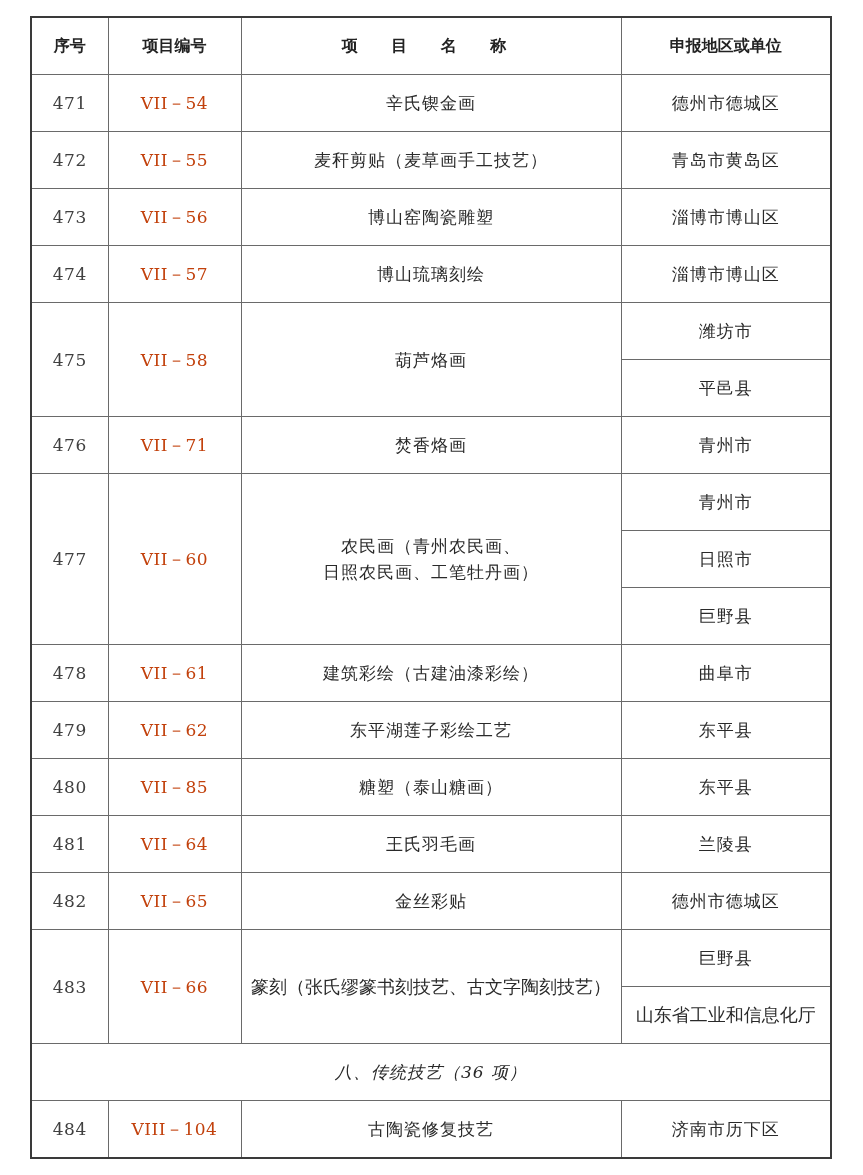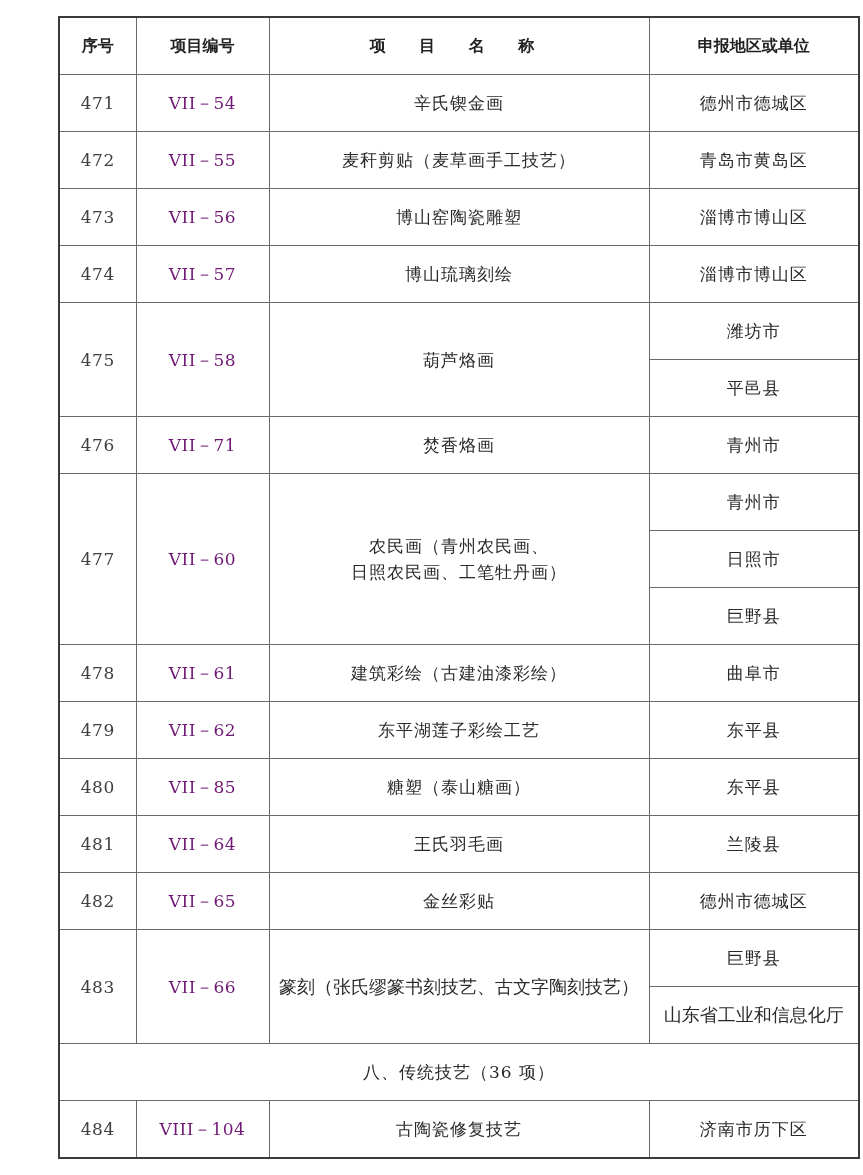--- a/index.html
+++ b/index.html
@@ -1,33 +1,32 @@
 <!DOCTYPE html>
 <html><head>
 <meta charset="utf-8">
 <style>
   html, body { margin: 0; padding: 0; background: #ffffff; }
   body { width: 863px; height: 1175px; position: relative; overflow: hidden; font-family: "DejaVu Serif", "Liberation Serif", serif; color: #2a2a2a; }
   table.list {
     position: absolute; left: 30px; top: 16px;
     width: 800px; border-collapse: collapse; table-layout: fixed;
     border: 2px solid #3a3a3a;
-    margin-left: 28px;
   }
   table.list td, table.list th {
     border: 1px solid #6a6a6a; text-align: center; vertical-align: middle;
     padding: 0; height: 56px; font-size: 17px; font-weight: normal; line-height: 26px;
   }
   table.list th { font-family: "DejaVu Sans", "Liberation Sans", sans-serif; font-weight: bold; font-size: 16px; color: #222; }
   th.h-name { letter-spacing: 14px; }
   td.num { font-size: 15px; color: #404040; letter-spacing: 0.5px; }
-  td.code { font-size: 16px; color: #701a75; letter-spacing: 0.5px; }
+  td.code { font-size: 16px; color: #c2410c; letter-spacing: 0.5px; }
   td.name { letter-spacing: 1px; }
   td.region { letter-spacing: 1px; }
-  td.section { letter-spacing: 1px; }
+  td.section { letter-spacing: 1px; font-style: italic; }
 </style>
 </head>
 <body>
 
 <table class="list">
   <colgroup>
     <col style="width:77px">
     <col style="width:133px">
     <col style="width:380px">
     <col style="width:210px">

